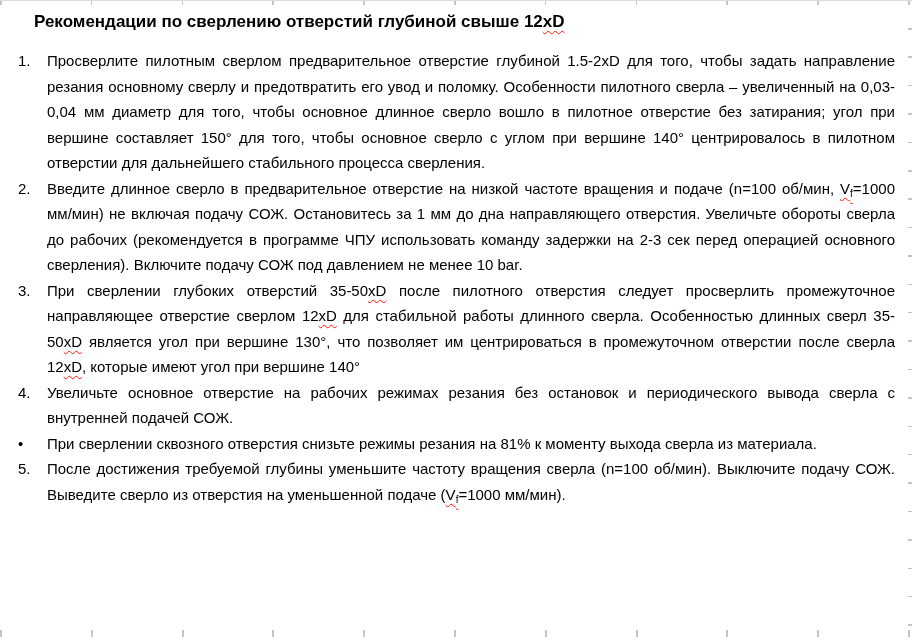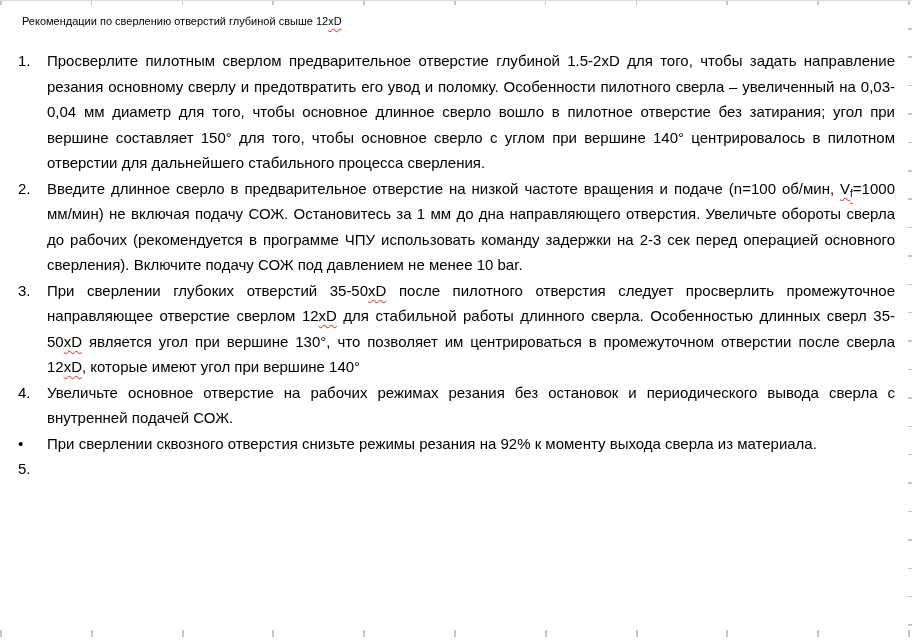--- a/index.html
+++ b/index.html
@@ -33,24 +33,24 @@
   }
   .ticks-right{
     position:absolute;top:28px;bottom:6px;right:0;width:4px;
     background:repeating-linear-gradient(to bottom, var(--grid) 0 1.5px, transparent 1.5px 28.4px);
   }
   .content{
     position:absolute;
     left:18px;right:17px;top:9px;
   }
   .title{
-    font-weight:normal;
-    font-size:11px;
+    font-weight:bold;
+    font-size:17px;
     line-height:25px;
-    margin:0 0 14px 4px;
+    margin:0 0 14px 16px;
     text-align:left;
   }
   .list{margin:0;padding:0;}
   .item{
     position:relative;
     padding-left:29px;
     text-align:justify;
     font-size:15px;
     line-height:25.5px;
   }
@@ -98,21 +98,22 @@
     <span class="text"><span>При сверлении глубоких отверстий 35-50</span><span class="sq">xD</span><span> после пилотного отверстия следует просверлить промежуточное направляющее отверстие сверлом 12</span><span class="sq">xD</span><span> для стабильной работы длинного сверла. Особенностью длинных сверл 35-50</span><span class="sq">xD</span><span> является угол при вершине 130°, что позволяет им центрироваться в промежуточном отверстии после сверла 12</span><span class="sq">xD</span><span>, которые имеют угол при вершине 140°</span></span>
   </div>
 
   <div class="item">
     <span class="marker">4.</span>
     <span class="text"><span>Увеличьте основное отверстие на рабочих режимах резания без остановок и периодического вывода сверла с внутренней подачей СОЖ.</span></span>
   </div>
 
   <div class="item">
     <span class="marker">•</span>
-    <span class="text"><span>При сверлении сквозного отверстия снизьте режимы резания на 92% к моменту выхода сверла из материала.</span></span>
+    <span class="text"><span>При сверлении сквозного отверстия снизьте режимы резания на 81% к моменту выхода сверла из материала.</span></span>
   </div>
 
   <div class="item">
     <span class="marker">5.</span>
+    <span class="text"><span>После достижения требуемой глубины уменьшите частоту вращения сверла (n=100 об/мин). Выключите подачу СОЖ. Выведите сверло из отверстия на уменьшенной подаче (</span><span class="sq">V</span><sub class="sq">f</sub><span>=1000 мм/мин).</span></span>
   </div>
 </div>
   </div>
 </div>
 
 </body></html>

